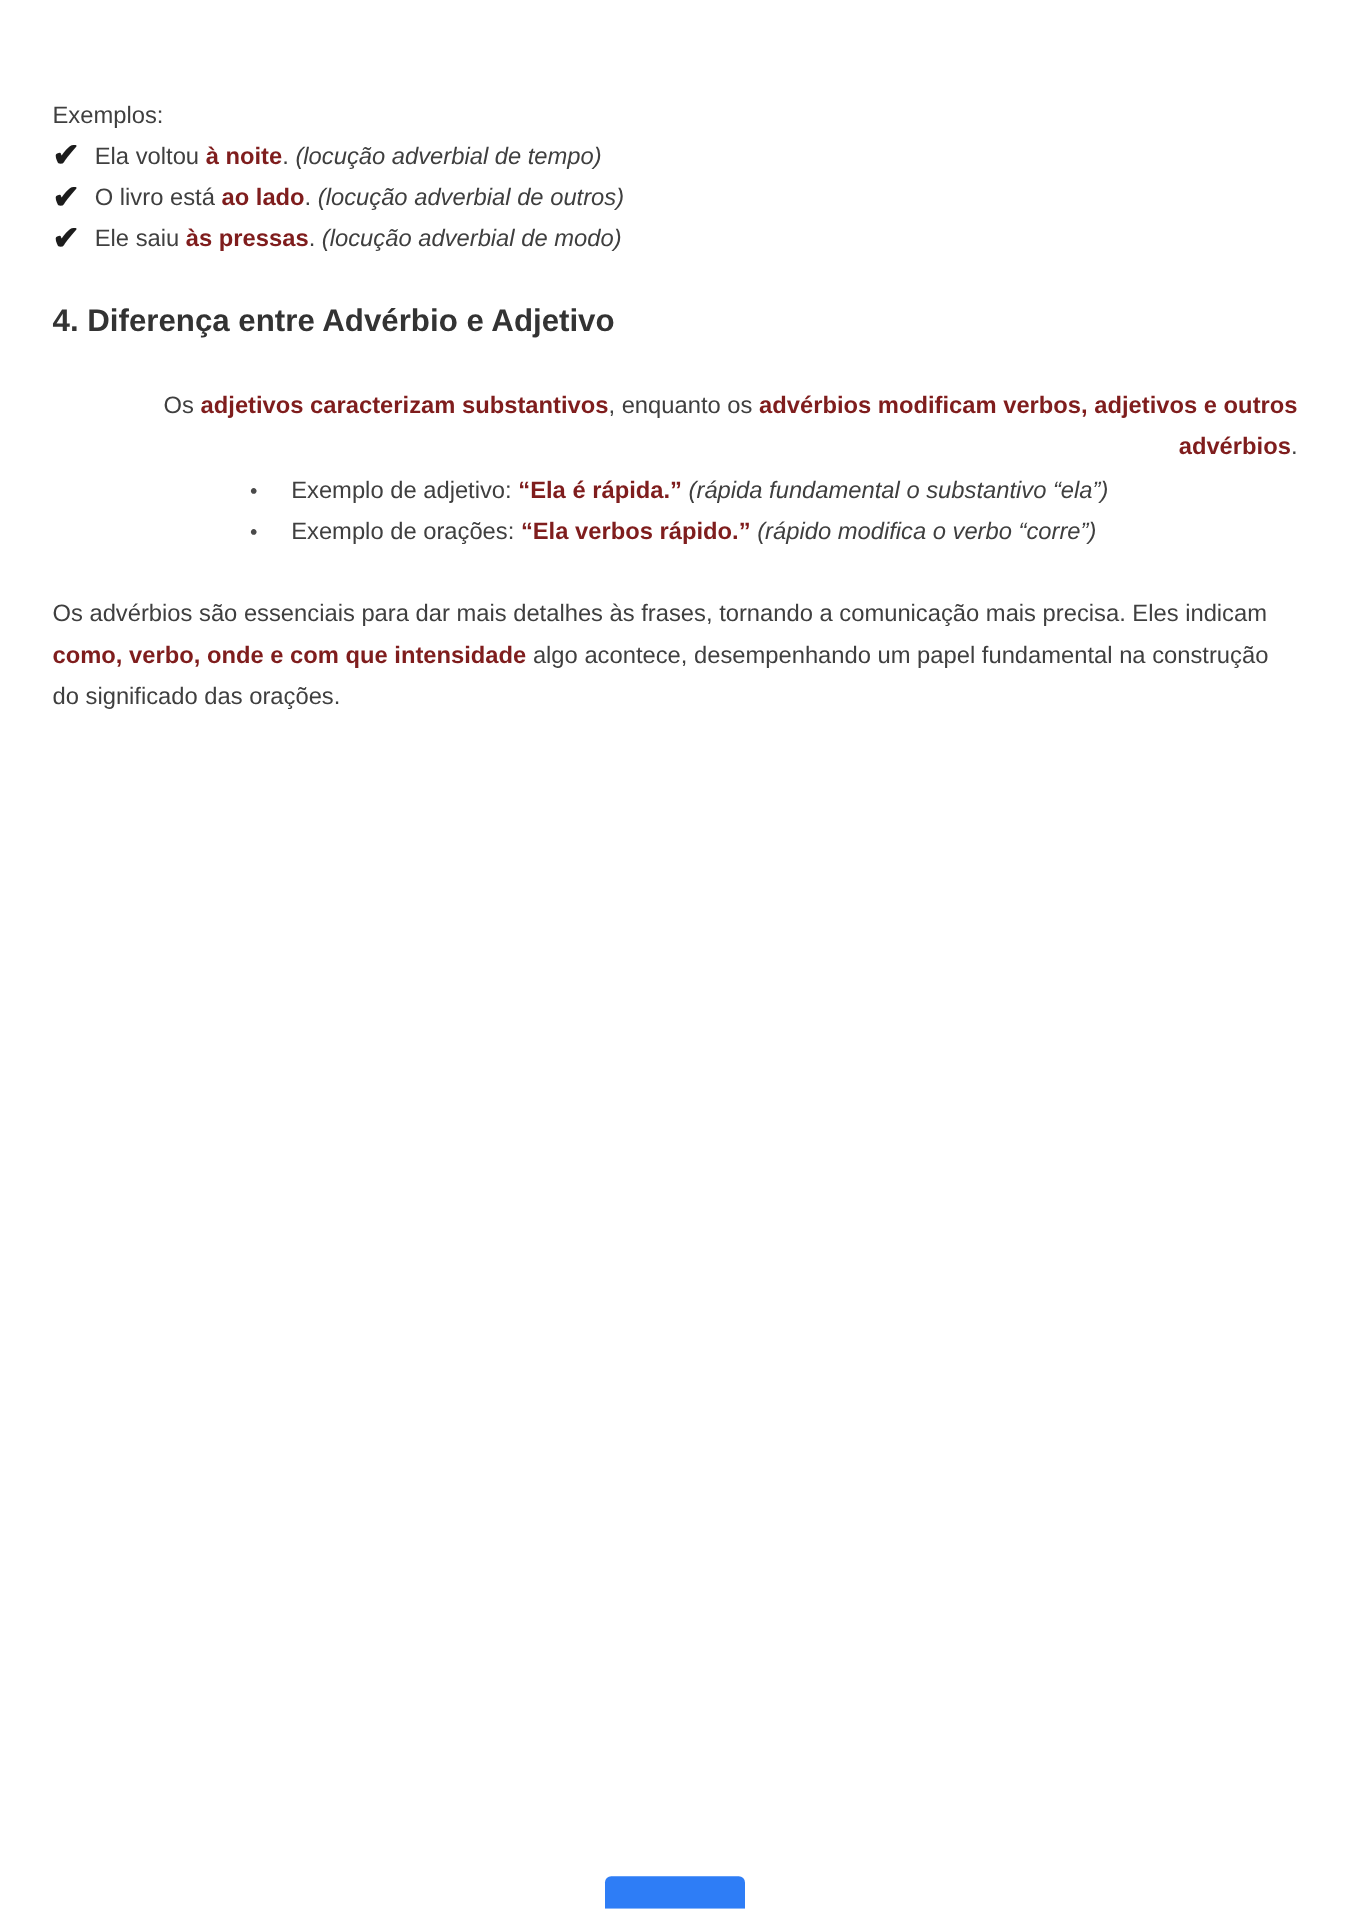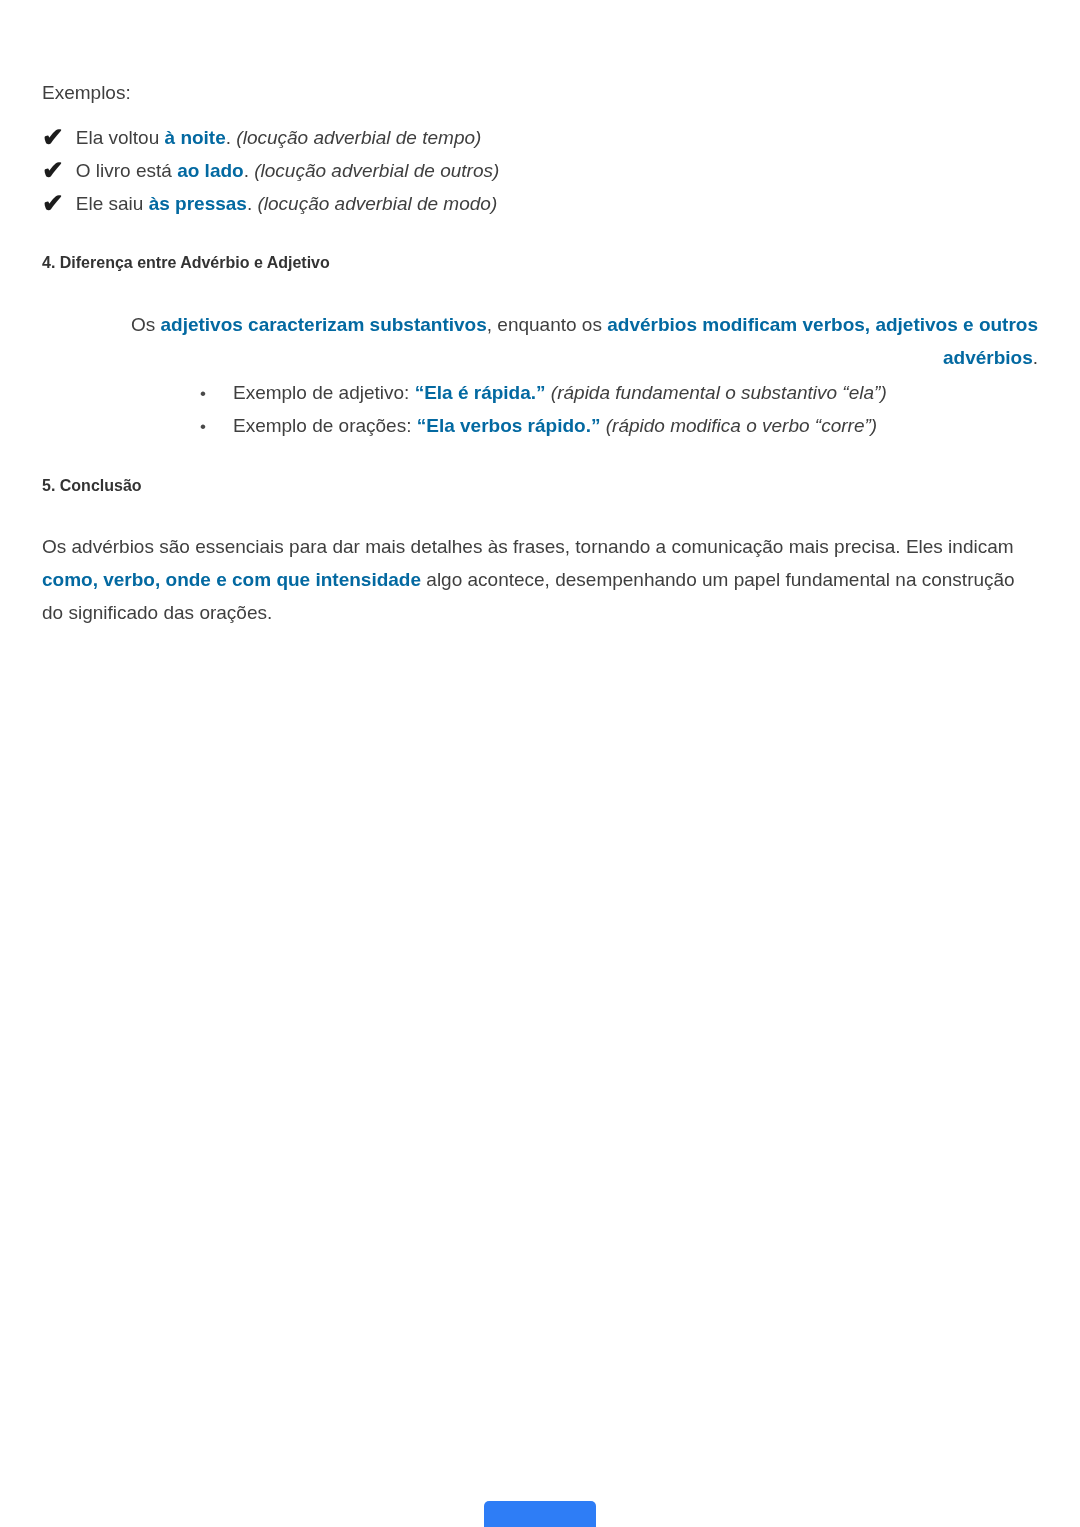--- a/index.html
+++ b/index.html
@@ -14,45 +14,45 @@
   }
 
   .page {
     --text: #3f3f3f;
     color: var(--text);
     padding: 76px 42px 0 42px;
     font-size: 19px;
     line-height: 1.74;
   }
 
-  .b { font-weight: 700; color: #0369a1; }
+  .b { font-weight: 700; color: #7f1d1d; }
   .i { font-style: italic; }
 
-  .label-line { margin-bottom: 12px; }
+  .label-line { margin-bottom: 0; }
 
   ul { list-style: none; }
 
   .check-list { margin-bottom: 32px; }
   .check-list li {
     display: flex;
     align-items: baseline;
     gap: 12px;
     white-space: nowrap;
   }
   .check-glyph {
     font-weight: 700;
     font-size: 26px;
     color: #1c1c1c;
     line-height: 1;
     transform: translateY(2px);
     flex: 0 0 auto;
   }
 
   h3 {
-    font-size: 16px;
+    font-size: 25px;
     font-weight: 700;
     color: #333333;
     margin: 0 0 33px 0;
     line-height: 1.4;
   }
 
   .para { margin-bottom: 33px; max-width: 1000px; }
   .para.tight { margin-bottom: 2px; text-align: right; }
 
   .bullet-list { margin-bottom: 33px; }
@@ -110,19 +110,18 @@
     <li>
       <span class="bullet-dot">•</span>
       <span class="line-text"><span>Exemplo de adjetivo: </span><span class="b">“Ela é rápida.”</span><span> </span><span class="i">(rápida fundamental o substantivo “ela”)</span></span>
     </li>
     <li>
       <span class="bullet-dot">•</span>
       <span class="line-text"><span>Exemplo de orações: </span><span class="b">“Ela verbos rápido.”</span><span> </span><span class="i">(rápido modifica o verbo “corre”)</span></span>
     </li>
   </ul>
 
-  <h3>5. Conclusão</h3>
 
   <p class="para"><span>Os advérbios são essenciais para dar mais detalhes às frases, tornando a comunicação mais precisa. Eles indicam </span><span class="b">como, verbo, onde e com que intensidade</span><span> algo acontece, desempenhando um papel fundamental na construção do significado das orações.</span></p>
 
 </div>
 
 <div class="h-scrollbar-thumb" style="background: rgb(46, 125, 246);"></div>
 
 </body></html>

